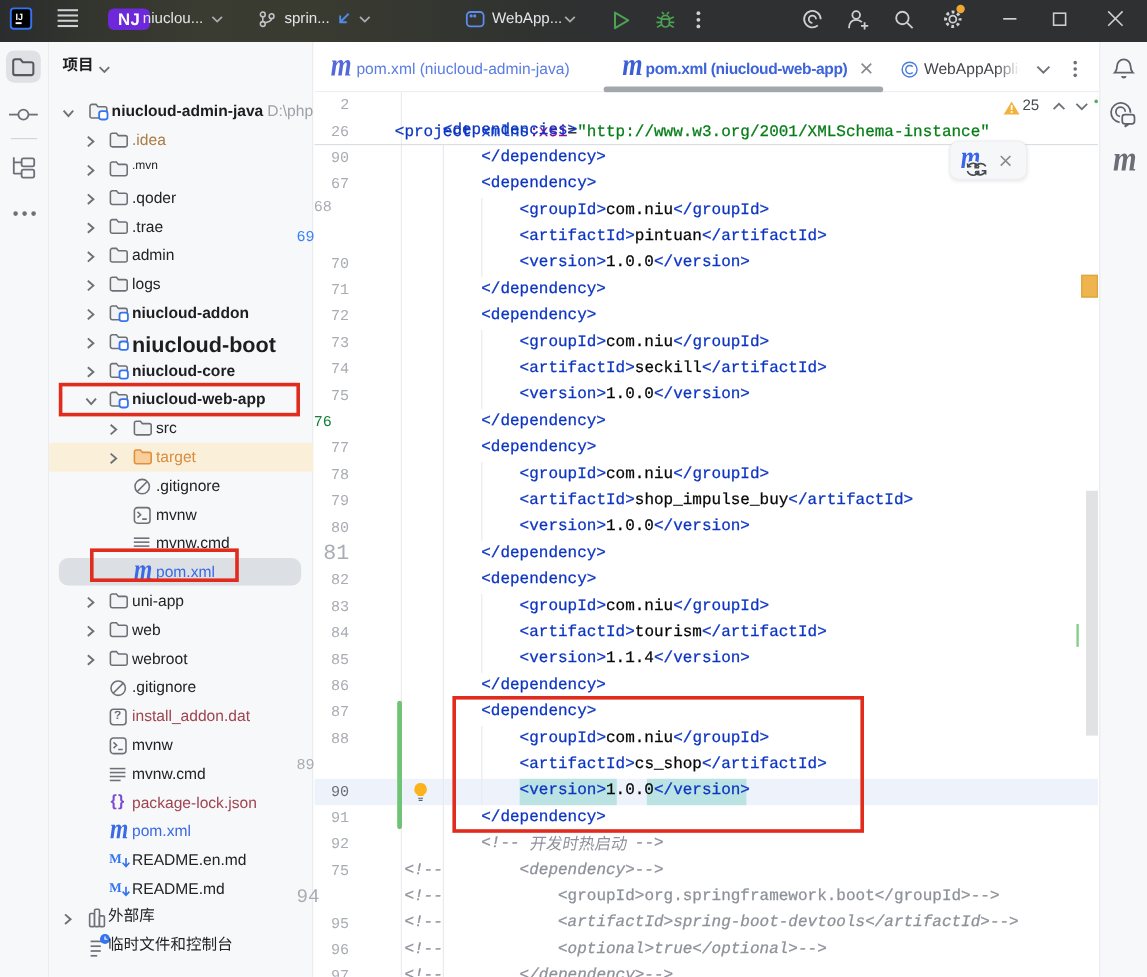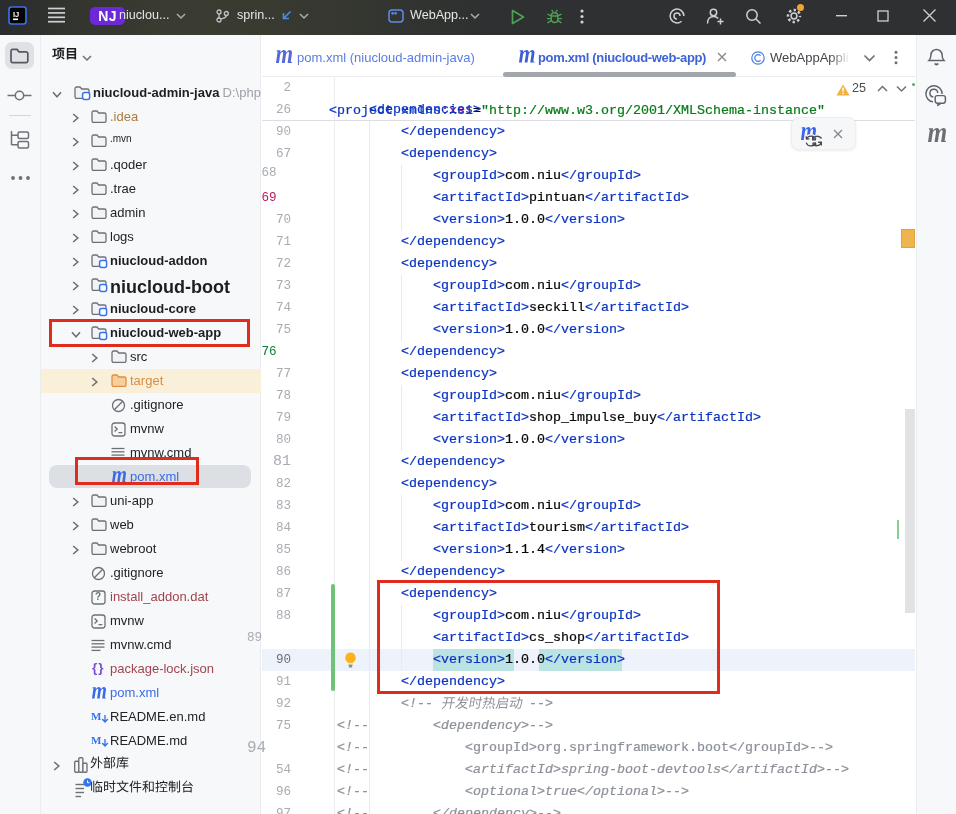--- a/index.html
+++ b/index.html
@@ -375,21 +375,21 @@
 <div class="code ab" style="left:247px;top:99px;width:44px;text-align:right;color:#a9acb3;font-size:12.6px">26</div>
 <div class="code cstk ab" style="left:329px;top:77px;margin-top:23px;"><span style="color:#0d35c2">&lt;project</span> <span style="color:#174ad4">xmlns</span><span style="color:#871094">:xsi</span>=<span style="color:#067d17">"http://www.w3.org/2001/XMLSchema-instance"</span></div>
 <div class="code cstk ab" style="left:369.0px;top:99px;"><span style="color:#0d35c2">&lt;dependencies&gt;</span></div>
 <div class="ab" style="left:262px;top:120px;width:653px;height:1px;background:#dcdee3"></div>
 <div class="code ab" style="left:247px;top:121px;width:44px;text-align:right;color:#a9acb3;font-size:12.6px">90</div>
 <div class="code cstk ab" style="left:401.0px;top:121px;"><span style="color:#0d35c2">&lt;/dependency&gt;</span></div>
 <div class="code ab" style="left:247px;top:143px;width:44px;text-align:right;color:#a9acb3;font-size:12.6px">67</div>
 <div class="code cstk ab" style="left:401.0px;top:143px;"><span style="color:#0d35c2">&lt;dependency&gt;</span></div>
 <div class="code ab" style="left:247px;top:162px;width:44px;text-align:center;color:#a9acb3;font-size:12.6px">68</div>
 <div class="code cstk ab" style="left:433.0px;top:165px;"><span style="color:#0d35c2">&lt;groupId&gt;</span><span style="color:#070708">com.niu</span><span style="color:#0d35c2">&lt;/groupId&gt;</span></div>
-<div class="code ab" style="left:247px;top:187px;width:44px;text-align:center;color:#be185d;font-size:12.6px">69</div>
+<div class="code ab" style="left:247px;top:187px;width:44px;text-align:left;color:#3b82f6;font-size:12.6px">69</div>
 <div class="code cstk ab" style="left:433.0px;top:187px;"><span style="color:#0d35c2">&lt;artifactId&gt;</span><span style="color:#070708">pintuan</span><span style="color:#0d35c2">&lt;/artifactId&gt;</span></div>
 <div class="code ab" style="left:247px;top:209px;width:44px;text-align:right;color:#a9acb3;font-size:12.6px">70</div>
 <div class="code cstk ab" style="left:433.0px;top:209px;"><span style="color:#0d35c2">&lt;version&gt;</span><span style="color:#070708">1.0.0</span><span style="color:#0d35c2">&lt;/version&gt;</span></div>
 <div class="code ab" style="left:247px;top:231px;width:44px;text-align:right;color:#a9acb3;font-size:12.6px">71</div>
 <div class="code cstk ab" style="left:401.0px;top:231px;"><span style="color:#0d35c2">&lt;/dependency&gt;</span></div>
 <div class="code ab" style="left:247px;top:253px;width:44px;text-align:right;color:#a9acb3;font-size:12.6px">72</div>
 <div class="code cstk ab" style="left:401.0px;top:253px;"><span style="color:#0d35c2">&lt;dependency&gt;</span></div>
 <div class="code ab" style="left:247px;top:275px;width:44px;text-align:right;color:#a9acb3;font-size:12.6px">73</div>
 <div class="code cstk ab" style="left:433.0px;top:275px;"><span style="color:#0d35c2">&lt;groupId&gt;</span><span style="color:#070708">com.niu</span><span style="color:#0d35c2">&lt;/groupId&gt;</span></div>
 <div class="code ab" style="left:247px;top:297px;width:44px;text-align:right;color:#a9acb3;font-size:12.6px">74</div>
@@ -399,21 +399,21 @@
 <div class="code ab" style="left:247px;top:341px;width:44px;text-align:center;color:#15803d;font-size:12.6px">76</div>
 <div class="code cstk ab" style="left:401.0px;top:341px;"><span style="color:#0d35c2">&lt;/dependency&gt;</span></div>
 <div class="code ab" style="left:247px;top:363px;width:44px;text-align:right;color:#a9acb3;font-size:12.6px">77</div>
 <div class="code cstk ab" style="left:401.0px;top:363px;"><span style="color:#0d35c2">&lt;dependency&gt;</span></div>
 <div class="code ab" style="left:247px;top:385px;width:44px;text-align:right;color:#a9acb3;font-size:12.6px">78</div>
 <div class="code cstk ab" style="left:433.0px;top:385px;"><span style="color:#0d35c2">&lt;groupId&gt;</span><span style="color:#070708">com.niu</span><span style="color:#0d35c2">&lt;/groupId&gt;</span></div>
 <div class="code ab" style="left:247px;top:407px;width:44px;text-align:right;color:#a9acb3;font-size:12.6px">79</div>
 <div class="code cstk ab" style="left:433.0px;top:407px;"><span style="color:#0d35c2">&lt;artifactId&gt;</span><span style="color:#070708">shop_impulse_buy</span><span style="color:#0d35c2">&lt;/artifactId&gt;</span></div>
 <div class="code ab" style="left:247px;top:429px;width:44px;text-align:right;color:#a9acb3;font-size:12.6px">80</div>
 <div class="code cstk ab" style="left:433.0px;top:429px;"><span style="color:#0d35c2">&lt;version&gt;</span><span style="color:#070708">1.0.0</span><span style="color:#0d35c2">&lt;/version&gt;</span></div>
-<div class="code ab" style="left:247px;top:451px;width:44px;text-align:right;color:#a9acb3;font-size:15px">81</div>
+<div class="code ab" style="left:247px;top:451px;width:44px;text-align:right;color:#a9acb3;font-size:18px">81</div>
 <div class="code cstk ab" style="left:401.0px;top:451px;"><span style="color:#0d35c2">&lt;/dependency&gt;</span></div>
 <div class="code ab" style="left:247px;top:473px;width:44px;text-align:right;color:#a9acb3;font-size:12.6px">82</div>
 <div class="code cstk ab" style="left:401.0px;top:473px;"><span style="color:#0d35c2">&lt;dependency&gt;</span></div>
 <div class="code ab" style="left:247px;top:495px;width:44px;text-align:right;color:#a9acb3;font-size:12.6px">83</div>
 <div class="code cstk ab" style="left:433.0px;top:495px;"><span style="color:#0d35c2">&lt;groupId&gt;</span><span style="color:#070708">com.niu</span><span style="color:#0d35c2">&lt;/groupId&gt;</span></div>
 <div class="code ab" style="left:247px;top:517px;width:44px;text-align:right;color:#a9acb3;font-size:12.6px">84</div>
 <div class="code cstk ab" style="left:433.0px;top:517px;"><span style="color:#0d35c2">&lt;artifactId&gt;</span><span style="color:#070708">tourism</span><span style="color:#0d35c2">&lt;/artifactId&gt;</span></div>
 <div class="code ab" style="left:247px;top:539px;width:44px;text-align:right;color:#a9acb3;font-size:12.6px">85</div>
 <div class="code cstk ab" style="left:433.0px;top:539px;"><span style="color:#0d35c2">&lt;version&gt;</span><span style="color:#070708">1.1.4</span><span style="color:#0d35c2">&lt;/version&gt;</span></div>
 <div class="code ab" style="left:247px;top:561px;width:44px;text-align:right;color:#a9acb3;font-size:12.6px">86</div>
@@ -440,21 +440,21 @@
       <path transform="translate(67.50,10.8) skewX(-10) scale(0.01350,-0.01350)" d="M89 758V691H476V758ZM653 823C653 752 653 680 650 609H507V537H647C635 309 595 100 458 -25C478 -36 504 -61 517 -79C664 61 707 289 721 537H870C859 182 846 49 819 19C809 7 798 4 780 4C759 4 706 4 650 10C663 -12 671 -43 673 -64C726 -68 781 -68 812 -65C844 -62 864 -53 884 -27C919 17 931 159 945 571C945 582 945 609 945 609H724C726 680 727 752 727 823ZM89 44 90 45V43C113 57 149 68 427 131L446 64L512 86C493 156 448 275 410 365L348 348C368 301 388 246 406 194L168 144C207 234 245 346 270 451H494V520H54V451H193C167 334 125 216 111 183C94 145 81 118 65 113C74 95 85 59 89 44Z"></path>
     </svg>
   </div>
 <div class="code cstk ab" style="left:529.0px;top:693px;font-style:italic;"><span style="color:#8d9199">--&gt;</span></div>
 <div class="code ab" style="left:247px;top:715px;width:44px;text-align:right;color:#a9acb3;font-size:12.6px">75</div>
 <div class="code cstk ab" style="left:337.0px;top:715px;font-style:italic;"><span style="color:#8d9199">&lt;!--</span></div>
 <div class="code cstk ab" style="left:433.0px;top:715px;font-style:italic;"><span style="color:#8d9199">&lt;dependency&gt;--&gt;</span></div>
 <div class="code ab" style="left:247px;top:737px;width:44px;text-align:left;color:#a9acb3;font-size:16px">94</div>
 <div class="code cstk ab" style="left:337.0px;top:737px;font-style:italic;"><span style="color:#8d9199">&lt;!--</span></div>
 <div class="code cstk ab" style="left:465.0px;top:737px;"><span style="color:#8d9199">&lt;groupId&gt;org.springframework.boot&lt;/groupId&gt;--&gt;</span></div>
-<div class="code ab" style="left:247px;top:759px;width:44px;text-align:right;color:#a9acb3;font-size:12.6px">54</div>
+<div class="code ab" style="left:247px;top:759px;width:44px;text-align:right;color:#a9acb3;font-size:12.6px">95</div>
 <div class="code cstk ab" style="left:337.0px;top:759px;font-style:italic;"><span style="color:#8d9199">&lt;!--</span></div>
 <div class="code cstk ab" style="left:465.0px;top:759px;font-style:italic;"><span style="color:#8d9199">&lt;artifactId&gt;spring-boot-devtools&lt;/artifactId&gt;--&gt;</span></div>
 <div class="code ab" style="left:247px;top:781px;width:44px;text-align:right;color:#a9acb3;font-size:12.6px">96</div>
 <div class="code cstk ab" style="left:337.0px;top:781px;font-style:italic;"><span style="color:#8d9199">&lt;!--</span></div>
 <div class="code cstk ab" style="left:465.0px;top:781px;font-style:italic;"><span style="color:#8d9199">&lt;optional&gt;true&lt;/optional&gt;--&gt;</span></div>
 <div class="code ab" style="left:247px;top:803px;width:44px;text-align:right;color:#a9acb3;font-size:12.6px">97</div>
 <div class="code cstk ab" style="left:337.0px;top:803px;font-style:italic;"><span style="color:#8d9199">&lt;!--</span></div>
 <div class="code cstk ab" style="left:433.0px;top:803px;font-style:italic;"><span style="color:#8d9199">&lt;/dependency&gt;--&gt;</span></div>
 <svg class="ab" style="left:344px;top:652px" width="13" height="16">
     <path d="M6.5 0.6 a5.2 5.2 0 0 1 2.6 9.7 l0 1 h-5.2 l0 -1 a5.2 5.2 0 0 1 2.6 -9.7 z" fill="#fcb21c"></path>

